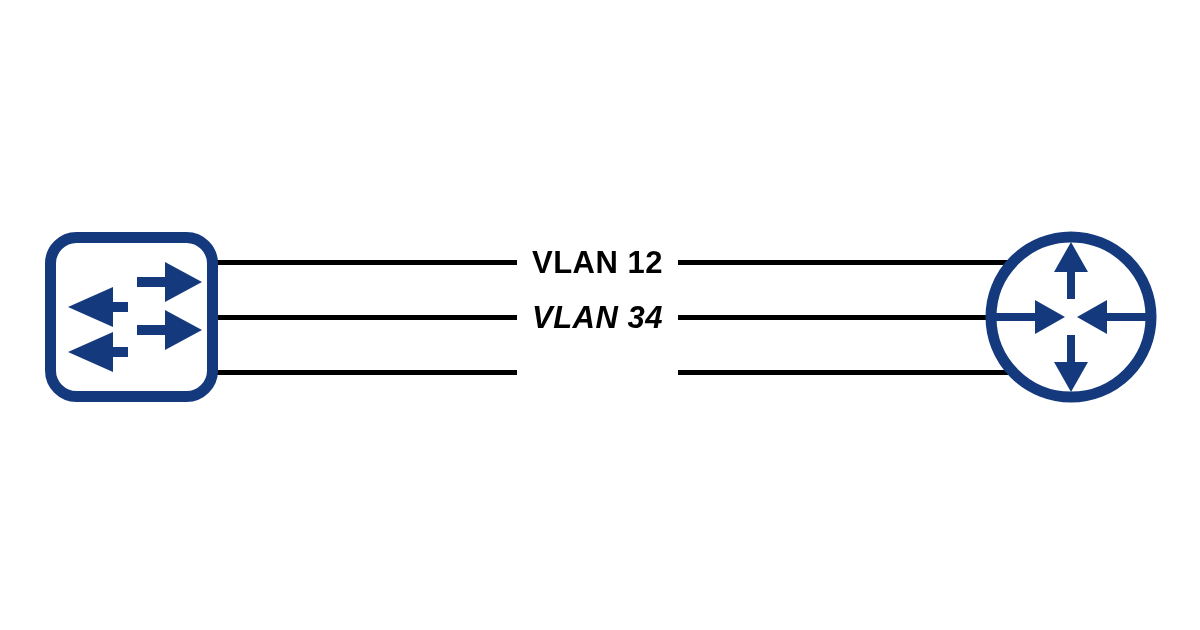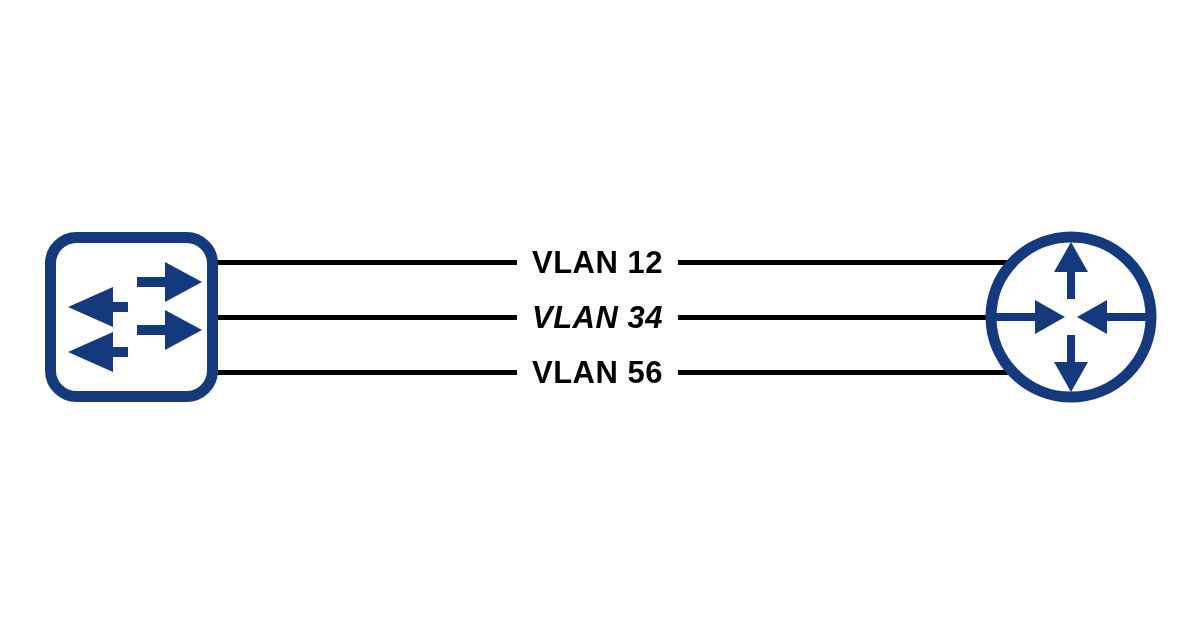--- a/index.html
+++ b/index.html
@@ -73,21 +73,20 @@
 
   <div class="link-line seg-left line-y1"></div>
   <div class="link-label label-y1">VLAN 12</div>
   <div class="link-line seg-right r1 line-y1"></div>
 
   <div class="link-line seg-left line-y2"></div>
   <div class="link-label label-y2">VLAN 34</div>
   <div class="link-line seg-right r2 line-y2"></div>
 
   <div class="link-line seg-left line-y3"></div>
-  <div class="link-label label-y3">VLAN 56</div>
   <div class="link-line seg-right r3 line-y3"></div>
 
   <svg class="device-icon router-icon" width="172" height="172" viewBox="0 0 172 172" aria-hidden="true">
     <circle class="device-body" cx="86" cy="86" r="80"></circle>
     <polygon class="accent-fill" points="86,11 103,41 90,41 90,68 82,68 82,41 69,41"></polygon>
     <polygon class="accent-fill" points="86,161 103,131 90,131 90,104 82,104 82,131 69,131"></polygon>
     <polygon class="accent-fill" points="80,86 50,69 50,82 10,82 10,90 50,90 50,103"></polygon>
     <polygon class="accent-fill" points="92,86 122,69 122,82 162,82 162,90 122,90 122,103"></polygon>
   </svg>
 

